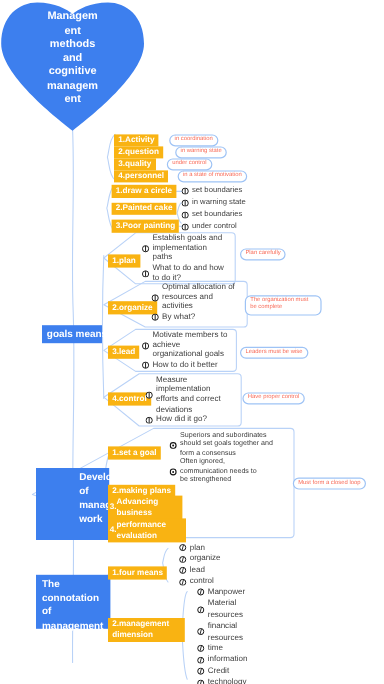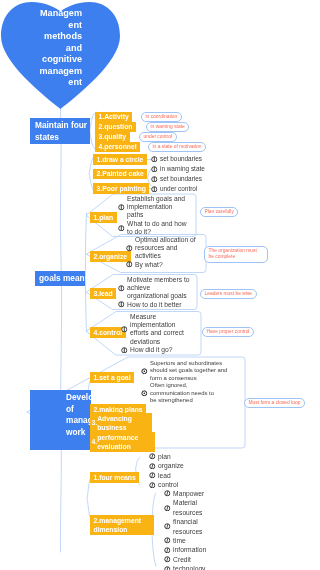--- a/index.html
+++ b/index.html
@@ -6,21 +6,21 @@
   body{width:310px;height:570px;background:#ffffff;overflow:hidden;
        font-family:"Liberation Sans",sans-serif;position:relative;
        -webkit-font-smoothing:antialiased;text-rendering:optimizeLegibility;}
   .root{position:absolute;left:0;top:0;width:310px;height:570px;}
   svg.layer{position:absolute;left:0;top:0;width:310px;height:570px;overflow:visible;
             pointer-events:none;}
 
   
   .heart{position:absolute;left:0px;top:0px;width:125px;height:112px;}
   .heart-label{position:absolute;left:39px;top:8px;width:43px;color:#fff;
-      font-weight:bold;font-size:9.1px;line-height:11.5px;text-align:right;
+      font-weight:bold;font-size:9.1px;line-height:11.5px;text-align:center;
       letter-spacing:0px;word-break:break-all;white-space:pre-line;}
 
   
   .bluebox{position:absolute;background:#3d7fee;color:#ffffff;font-weight:bold;
            font-size:8.3px;line-height:11.6px;box-sizing:border-box;
            letter-spacing:0px;padding:2px 1px 2px 5px;}
 
   
   .orange{position:absolute;background:#f9b312;color:#ffffff;font-weight:bold;
           font-size:6.8px;line-height:9px;box-sizing:border-box;
@@ -107,21 +107,20 @@
     <svg viewBox="0 0 125 112" width="125" height="112">
       <path d="M60.5 109 C44 96 1 62 1 36.5 C1 13 16 2 31 2 C46 2 56 8 60.5 11.5 C65 8 75 2 90 2 C105 2 120 13 120 36.5 C120 62 77 96 60.5 109 Z" fill="#3d7fee"></path>
     </svg>
   </div>
   <div class="heart-label">Management
 methods
 and
 cognitive
 management</div>
 
-  <div class="bluebox" style="left:30px;top:118px;width:60px;height:26px;">Maintain four states</div>
 
   <div class="orange" style="left:95px;top:111.5px;">1.Activity</div>
   <div class="orange" style="left:95px;top:121.5px;">2.question</div>
   <div class="orange" style="left:95px;top:131.5px;">3.quality</div>
   <div class="orange" style="left:95px;top:141.5px;">4.personnel</div>
 
   <div class="callout" style="left:141px;top:111.5px;">in coordination</div>
   <div class="callout" style="left:146px;top:121.5px;">in warning state</div>
   <div class="callout" style="left:139px;top:131.5px;">under control</div>
   <div class="callout" style="left:148px;top:141.5px;">in a state of motivation</div>
@@ -239,20 +238,21 @@
   <div class="orange num" style="left:90px;top:413px;width:62px;">
     <span class="nm">3.</span>
     <span class="tx">Advancing business</span>
   </div>
   <div class="orange num" style="left:90px;top:432px;width:65px;">
     <span class="nm">4.</span>
     <span class="tx">performance evaluation</span>
   </div>
   <div class="callout" style="left:244px;top:398px;">Must form a closed loop</div>
 
+  <div class="bluebox" style="left:30px;top:479px;width:62px;height:45px;">The connotation of management</div>
 
   <div class="orange" style="left:90px;top:472px;">1.four means</div>
   <div class="leaflist" style="left:149px;top:452px;">
     <div class="li">
       <svg class="ic">
           <use href="#swirlIcon"></use>
         </svg>
       <span class="lt n">plan</span>
     </div>
     <div class="li">

